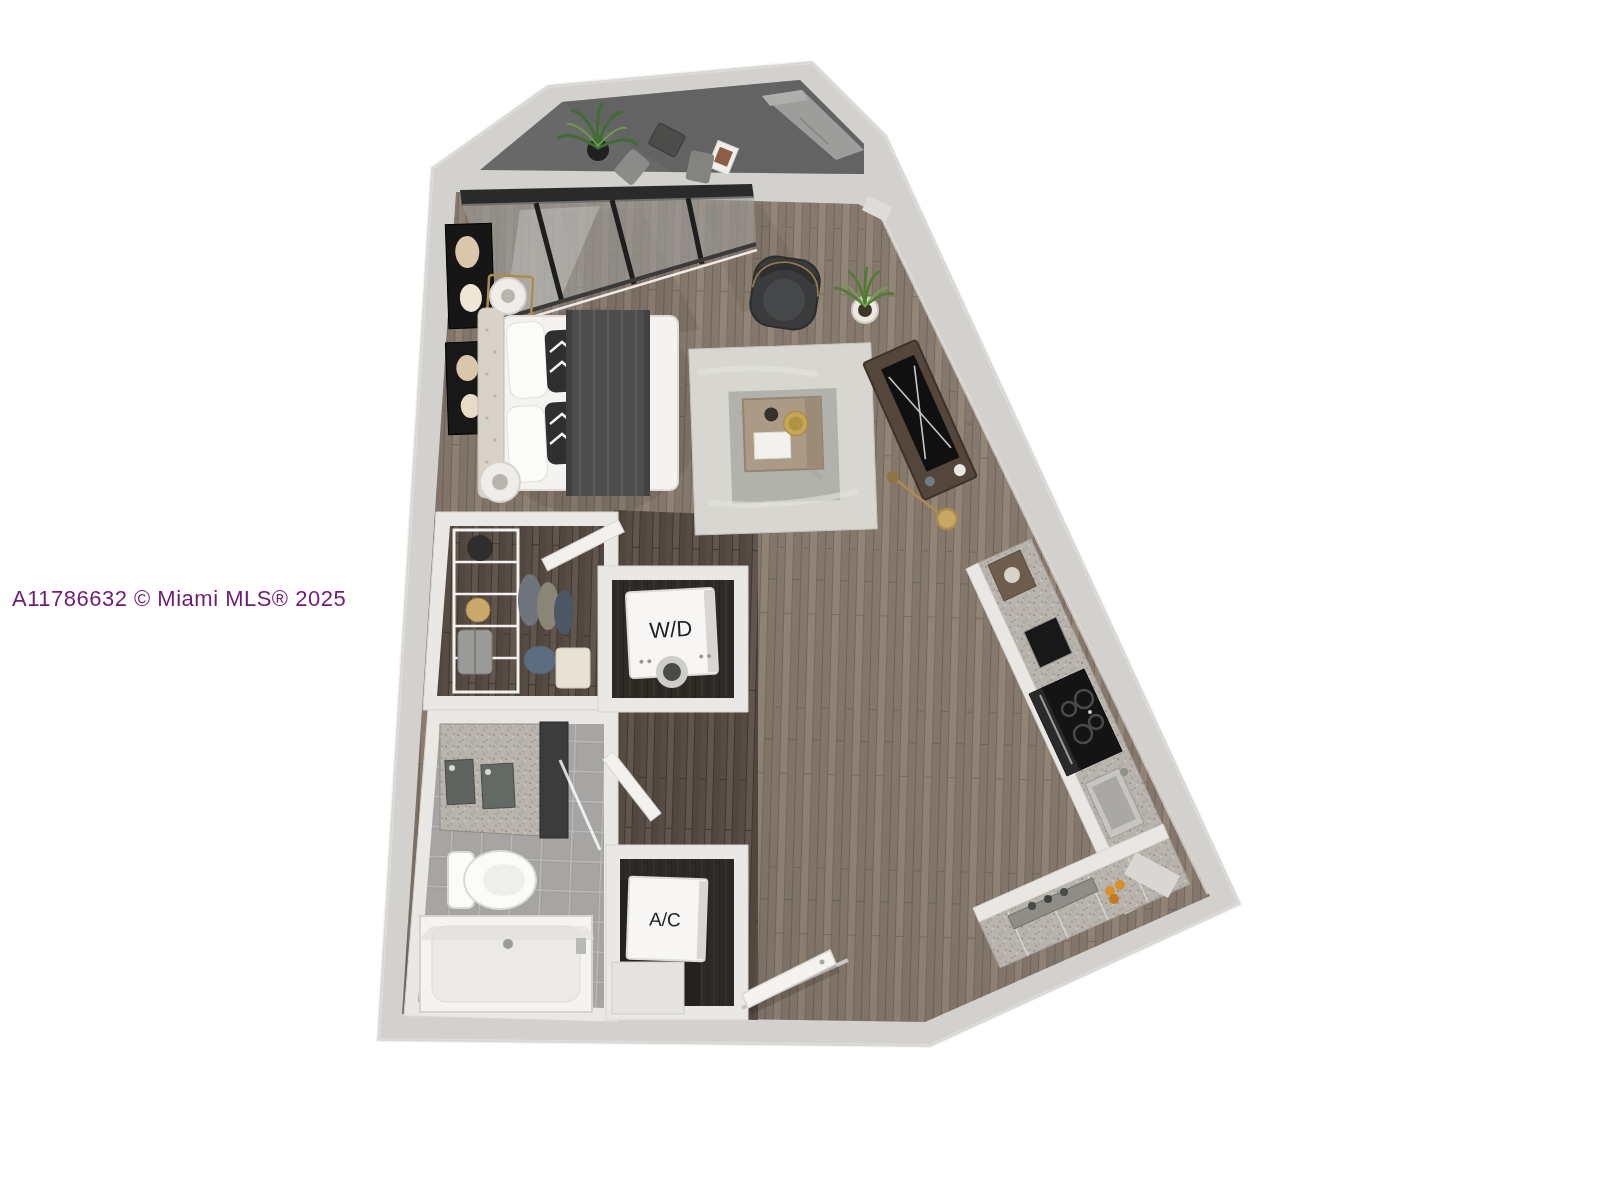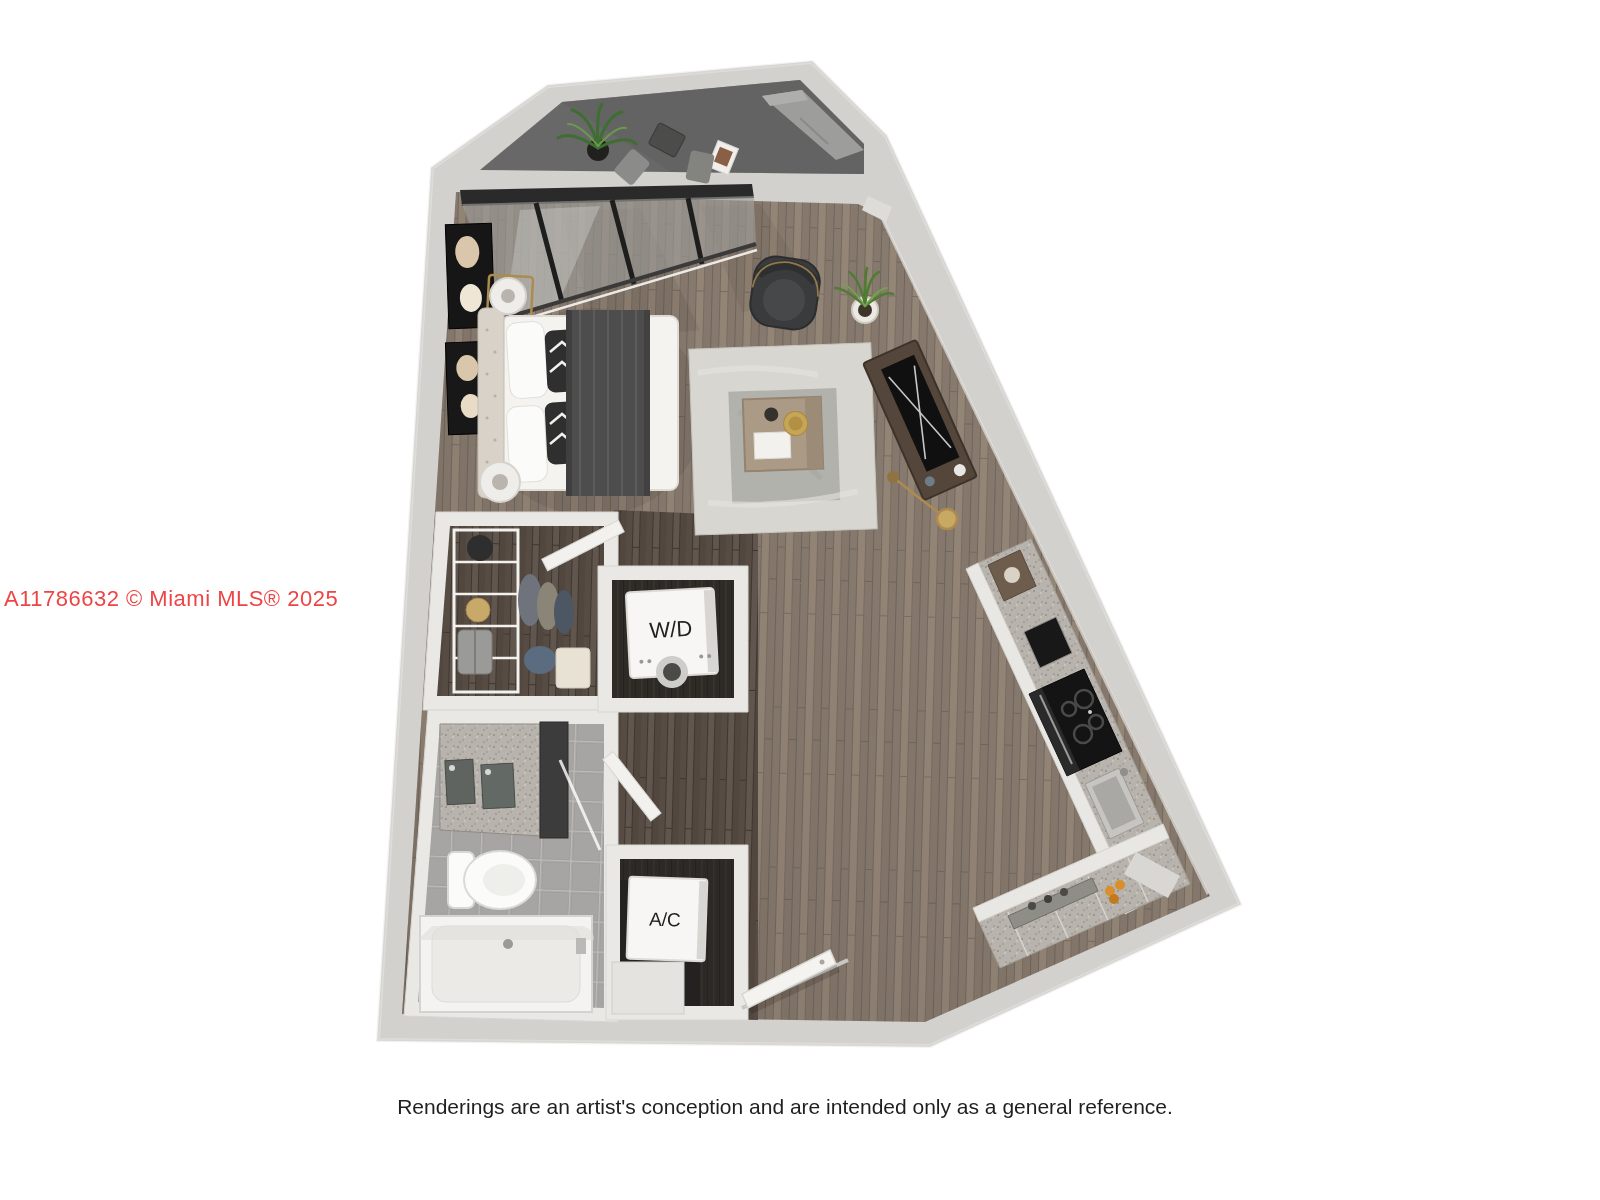--- a/index.html
+++ b/index.html
@@ -1,22 +1,22 @@
 <!DOCTYPE html>
 <html><head>
 <meta charset="utf-8">
 <style>
   html,body{margin:0;padding:0;background:#ffffff;}
   .canvas{
     position:relative;width:1600px;height:1200px;background:#ffffff;overflow:hidden;
     font-family:"Liberation Sans",sans-serif;
   }
   .watermark{
-    position:absolute;left:4px;top:586px;
-    font-size:22px;letter-spacing:.5px;color:#ef4444;white-space:nowrap;
+    position:absolute;left:12px;top:586px;
+    font-size:22px;letter-spacing:.5px;color:#701a75;white-space:nowrap;
   }
   .disclaimer{
     position:absolute;left:0;top:1090px;width:1570px;text-align:center;
     color:#1f1f1f;font-size:21px;line-height:34px;
   }
   svg.plan{position:absolute;left:0;top:0;}
   text.unitlabel{font-family:"Liberation Sans",sans-serif;fill:#222222;}
 </style>
 </head>
 <body>
@@ -393,16 +393,15 @@
 
     <g>
       <line x1="742" y1="1008" x2="848" y2="960" stroke="#c9c7c3" stroke-width="4"></line>
       <polygon points="748,1008 836,964 840,972 752,1014" fill="#000000" opacity="0.15"></polygon>
       <polygon points="748,1008 836,964 830,950 742,994" fill="#f4f3f0" stroke="#d9d7d3" stroke-width="1.5"></polygon>
       <circle cx="822" cy="962" r="2.5" fill="#a8a6a2"></circle>
     </g>
   </svg>
 
   <div class="disclaimer">
-    <div>Renderings are an artist's conception and are intended only as a general reference.</div>
   </div>
 
 </div>
 
 </body></html>

